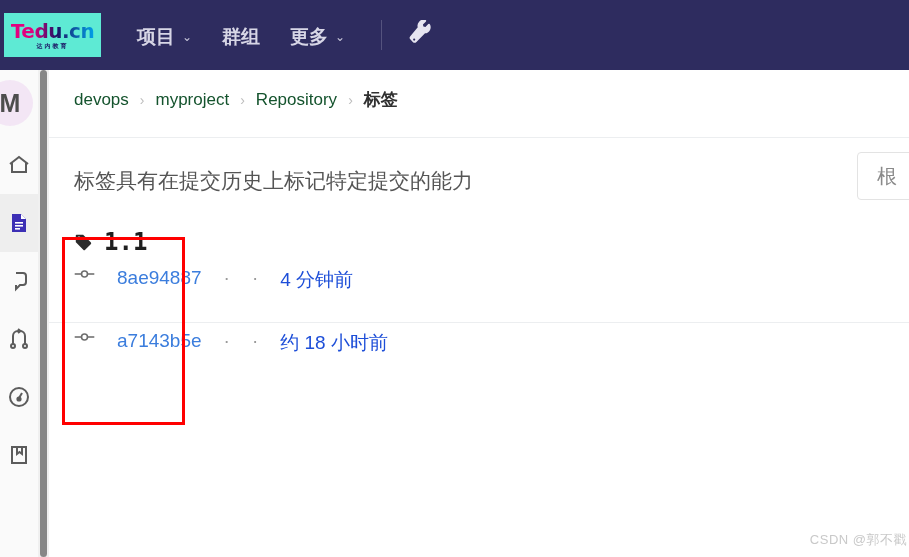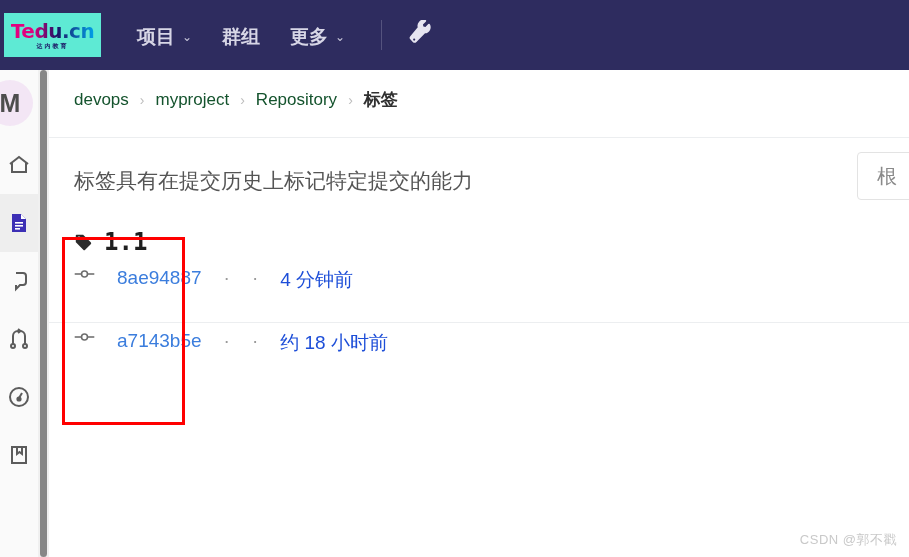--- a/index.html
+++ b/index.html
@@ -169,21 +169,21 @@
     position: absolute;
     left: 62px; top: 237px;
     width: 123px; height: 188px;
     border: 3px solid #ff0000;
     box-sizing: border-box;
     pointer-events: none;
   }
 
   
   #watermark {
-    position: absolute; right: 12px; bottom: 8px;
+    position: absolute; right: 2px; bottom: 8px;
     font-size: 13px; color: #c9c9c9;
     letter-spacing: .5px;
   }
 </style>
 </head>
 <body>
 
 <div id="topbar">
 
   <div id="logo">

